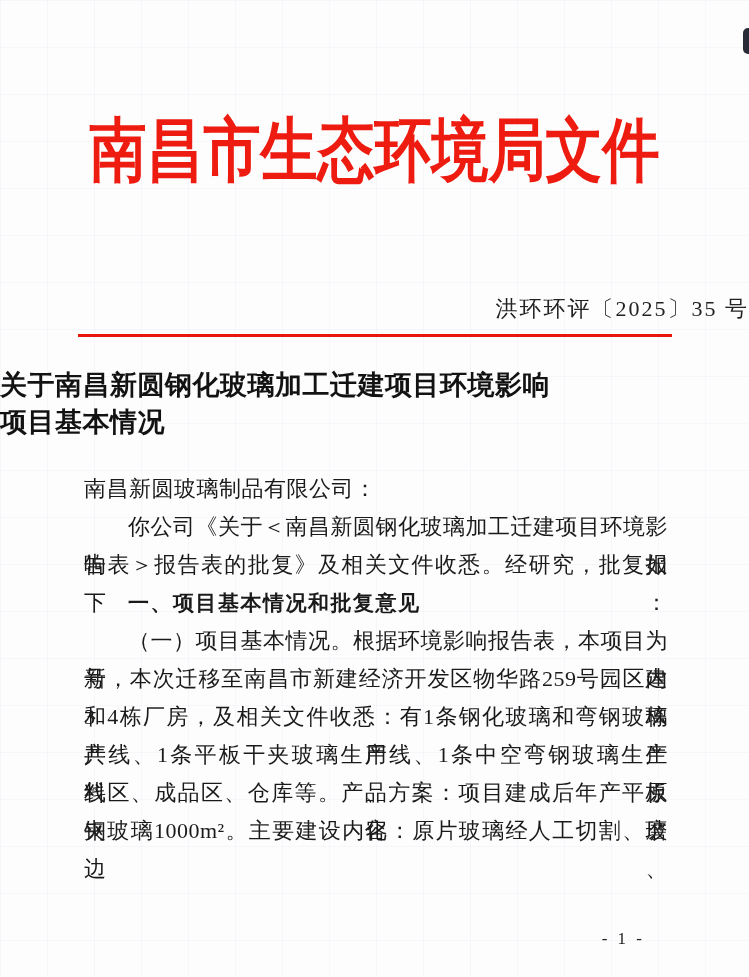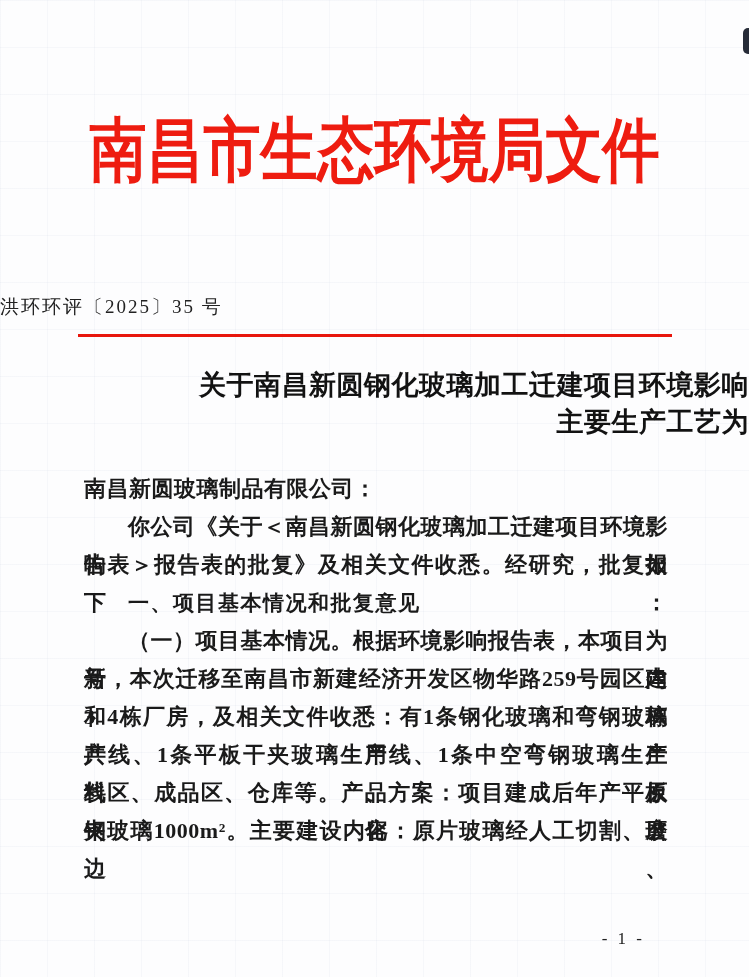--- a/index.html
+++ b/index.html
@@ -41,58 +41,57 @@
     color: var(--header-red, #ee1c10);
     transform: scaleY(1.22);
     transform-origin: center top;
     white-space: nowrap;
   }
   .doc-number {
     position: absolute;
     top: 294px;
     left: 0;
     right: 0;
-    text-align: left;
-    font-size: 19px;
+    text-align: right;
+    font-size: 22px;
     letter-spacing: 2px;
     color: #222;
   }
   .red-rule {
     position: absolute;
     top: 334px;
     left: 78px;
     width: 594px;
     height: 3px;
     background: var(--rule-red, #e8160c);
   }
   .doc-title {
     position: absolute;
     top: 367px;
     left: 0;
     right: 0;
-    text-align: right;
+    text-align: left;
     font-size: 27px;
     font-weight: 700;
     line-height: 37px;
     color: #121212;
     letter-spacing: 0.5px;
   }
   .body-text {
     position: absolute;
     top: 470px;
     left: 84px;
     width: 584px;
     font-size: 22px;
     color: #1a1a1a;
   }
   .line {
     height: 38px;
     line-height: 38px;
     letter-spacing: 0.5px;
-    font-weight: bold;
   }
   .line.indent { text-indent: 44px; }
   .line.stretch {
     text-align: justify;
     text-align-last: justify;
   }
   .line.bold {
     font-weight: 700;
     font-family: "Liberation Sans", "DejaVu Sans", sans-serif;
     letter-spacing: 1.5px;
@@ -115,21 +114,21 @@
   <div class="corner-mark"></div>
 
   <h1 class="red-header">南昌市生态环境局文件</h1>
 
   <div class="doc-number">洪环环评〔2025〕35 号</div>
 
   <div class="red-rule"></div>
 
   <div class="doc-title">
     <div>关于南昌新圆钢化玻璃加工迁建项目环境影响</div>
-    <div>主要生产工艺为</div>
+    <div>项目基本情况</div>
   </div>
 
   <div class="body-text">
       <div class="line">南昌新圆玻璃制品有限公司：</div>
       <div class="line indent stretch">你公司《关于＜南昌新圆钢化玻璃加工迁建项目环境影响报</div>
       <div class="line stretch">告表＞报告表的批复》及相关文件收悉。经研究，批复如下：</div>
       <div class="line indent bold">一、项目基本情况和批复意见</div>
       <div class="line indent stretch">（一）项目基本情况。根据环境影响报告表，本项目为新建</div>
       <div class="line stretch">号，本次迁移至南昌市新建经济开发区物华路259号园区内3栋</div>
       <div class="line stretch">和4栋厂房，及相关文件收悉：有1条钢化玻璃和弯钢玻璃共用生</div>

